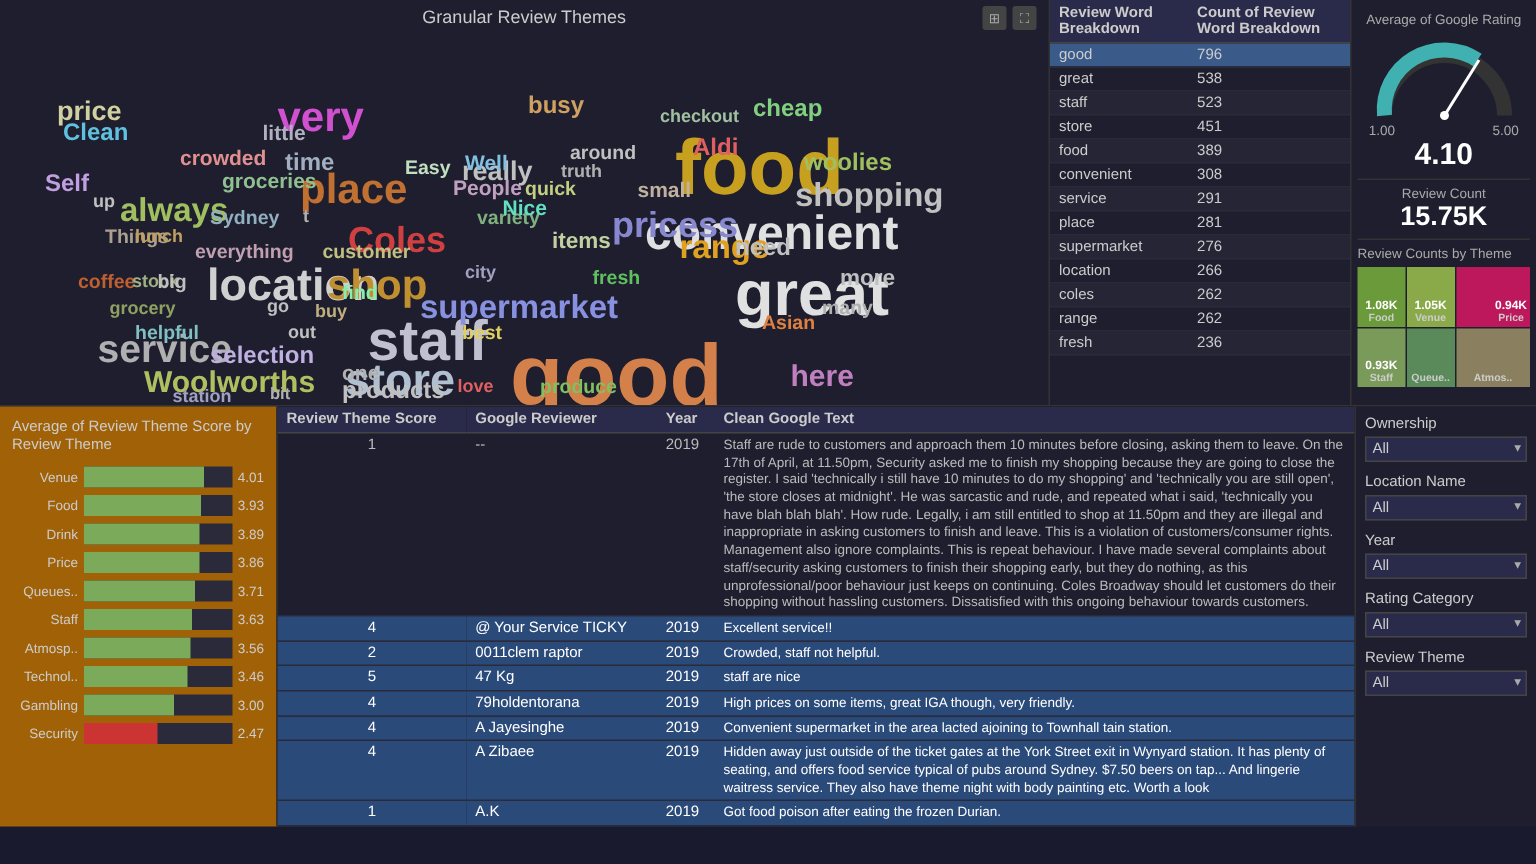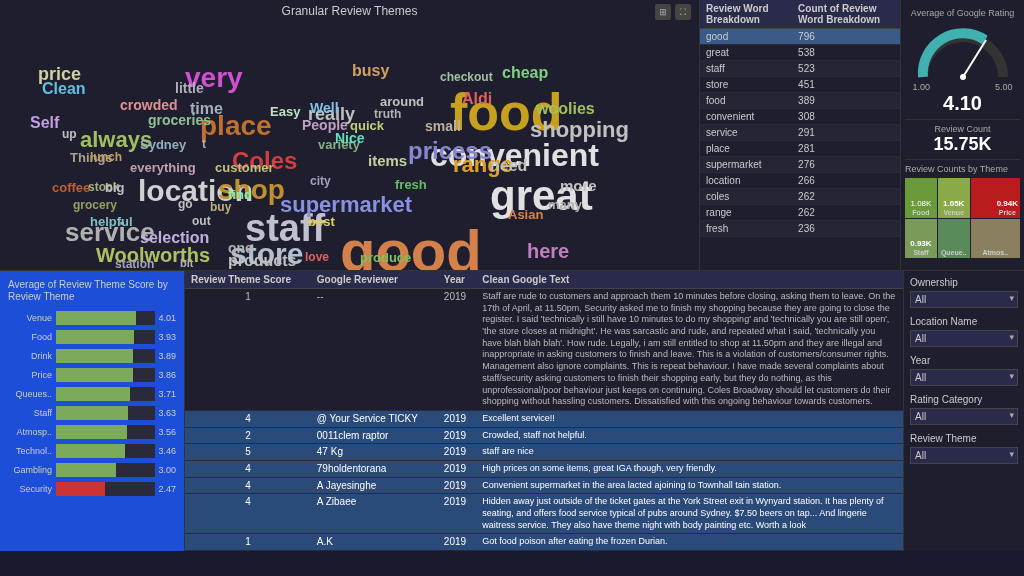--- a/index.html
+++ b/index.html
@@ -103,21 +103,21 @@
     .theme-chart-grid { display: grid; grid-template-columns: 1fr 1fr 1fr; grid-template-rows: 1fr 1fr; gap: 1px; height: 80px; }
     .theme-cell { display: flex; flex-direction: column; align-items: center; justify-content: flex-end; font-size: 8px; color: #fff; font-weight: bold; padding: 2px; }
     .theme-cell-label { font-size: 7px; color: #ccc; margin-top: 1px; }
 
     
     .bottom-section { display: flex; height: 306px; border-top: 1px solid #333; }
 
     
     .barchart-container {
       width: 185px;
-      background: #1d4ed8;
+      background: #a16207;
       padding: 8px;
       border-right: 1px solid #333;
     }
     .barchart-title { font-size: 10px; color: #ccc; margin-bottom: 8px; line-height: 1.2; }
     .bar-row { display: flex; align-items: center; margin-bottom: 5px; }
     .bar-label { width: 48px; font-size: 9px; color: #ccc; text-align: right; padding-right: 4px; flex-shrink: 0; }
     .bar-track { flex: 1; height: 14px; background: #2a2a3a; position: relative; }
     .bar-fill { height: 100%; background: #6a9a4a; }
     .bar-fill.red { background: #d44; }
     .bar-value { font-size: 9px; color: #ccc; margin-left: 3px; flex-shrink: 0; }
@@ -365,28 +365,28 @@
 
       <div class="review-count-section">
         <div class="review-count-label">Review Count</div>
         <div class="review-count-value">15.75K</div>
       </div>
 
       <div class="theme-chart-section">
         <div class="theme-chart-title">Review Counts by Theme</div>
         <div class="theme-chart-grid" id="theme-chart-grid">
             <div class="theme-cell" style="background: rgb(106, 154, 58);">
-              <span style="font-size:8px;color:#fff;font-weight:normal;">1.08K</span>
+              <span style="font-size:8px;color:#fff;font-weight:bold;">1.08K</span>
               <span class="theme-cell-label">Food</span>
             </div>
             <div class="theme-cell" style="background: rgb(138, 170, 74);">
               <span style="font-size:8px;color:#fff;font-weight:bold;">1.05K</span>
               <span class="theme-cell-label">Venue</span>
             </div>
-            <div class="theme-cell" style="background: #b91c1c; padding-left: 26px;">
+            <div class="theme-cell" style="background: #be185d; padding-left: 26px;">
               <span style="font-size:8px;color:#fff;font-weight:bold;">0.94K</span>
               <span class="theme-cell-label">Price</span>
             </div>
             <div class="theme-cell" style="background: rgb(122, 154, 90);">
               <span style="font-size:8px;color:#fff;font-weight:bold;">0.93K</span>
               <span class="theme-cell-label">Staff</span>
             </div>
             <div class="theme-cell" style="background: rgb(90, 138, 90);">
               <span style="font-size:8px;color:#fff;font-weight:bold;"></span>
               <span class="theme-cell-label">Queue..</span>

